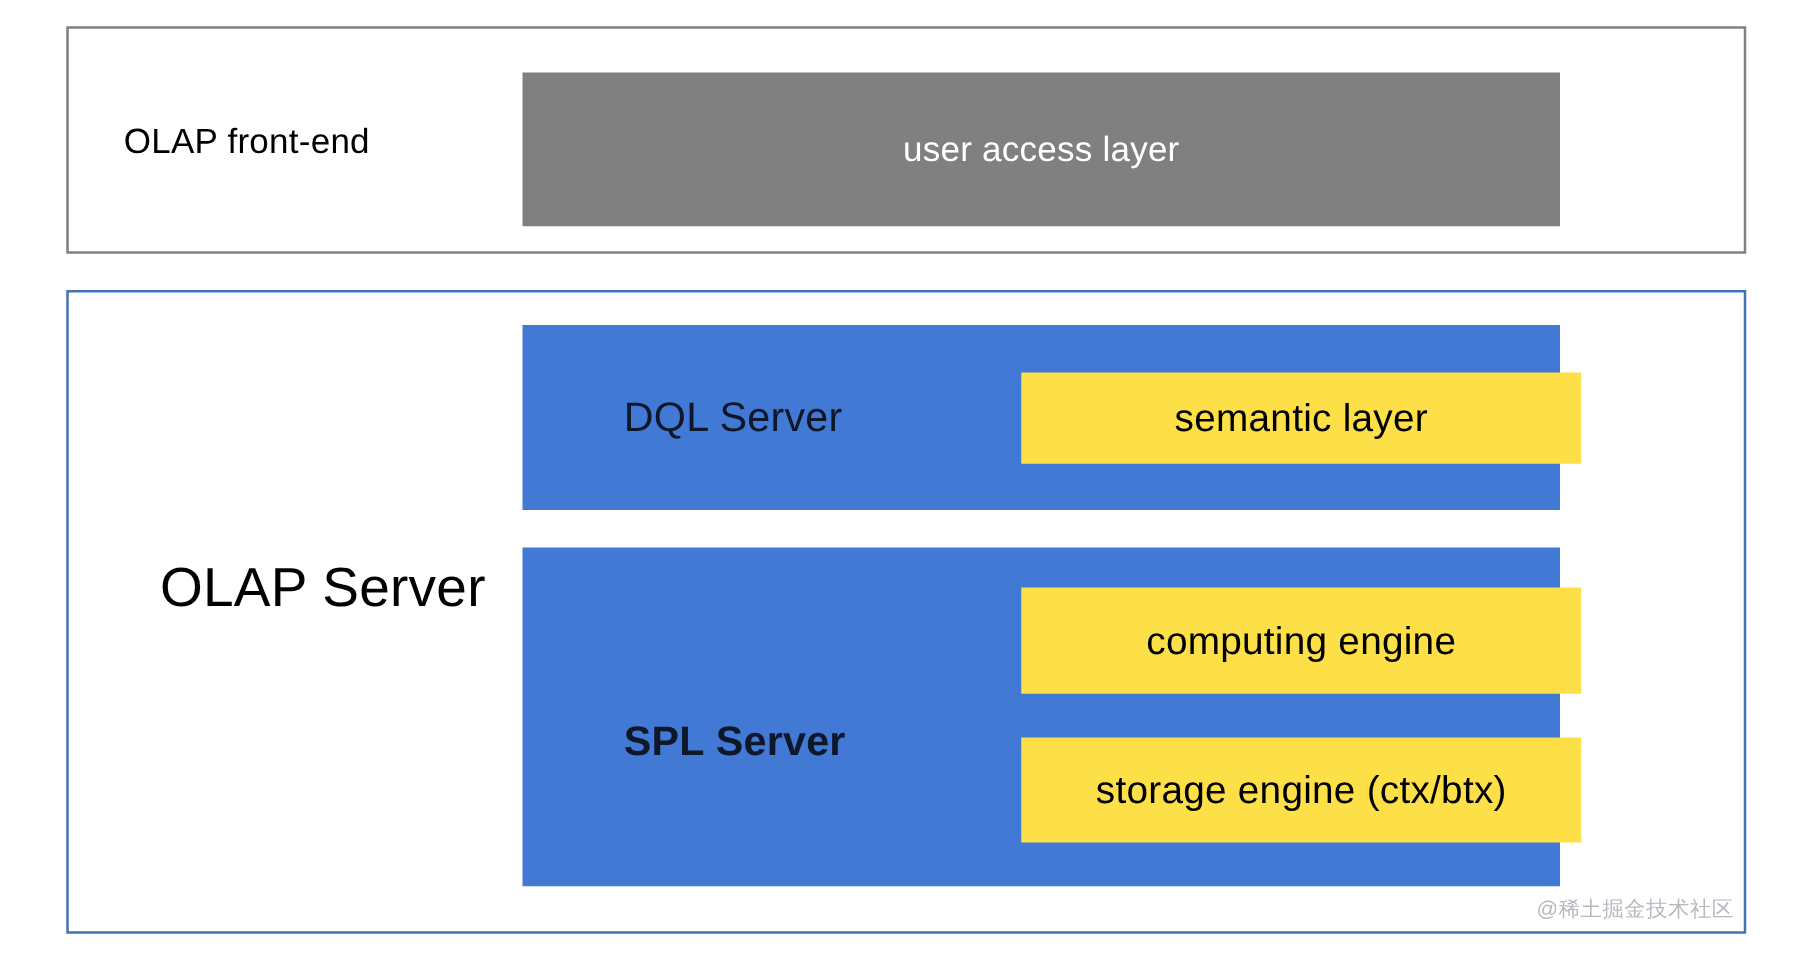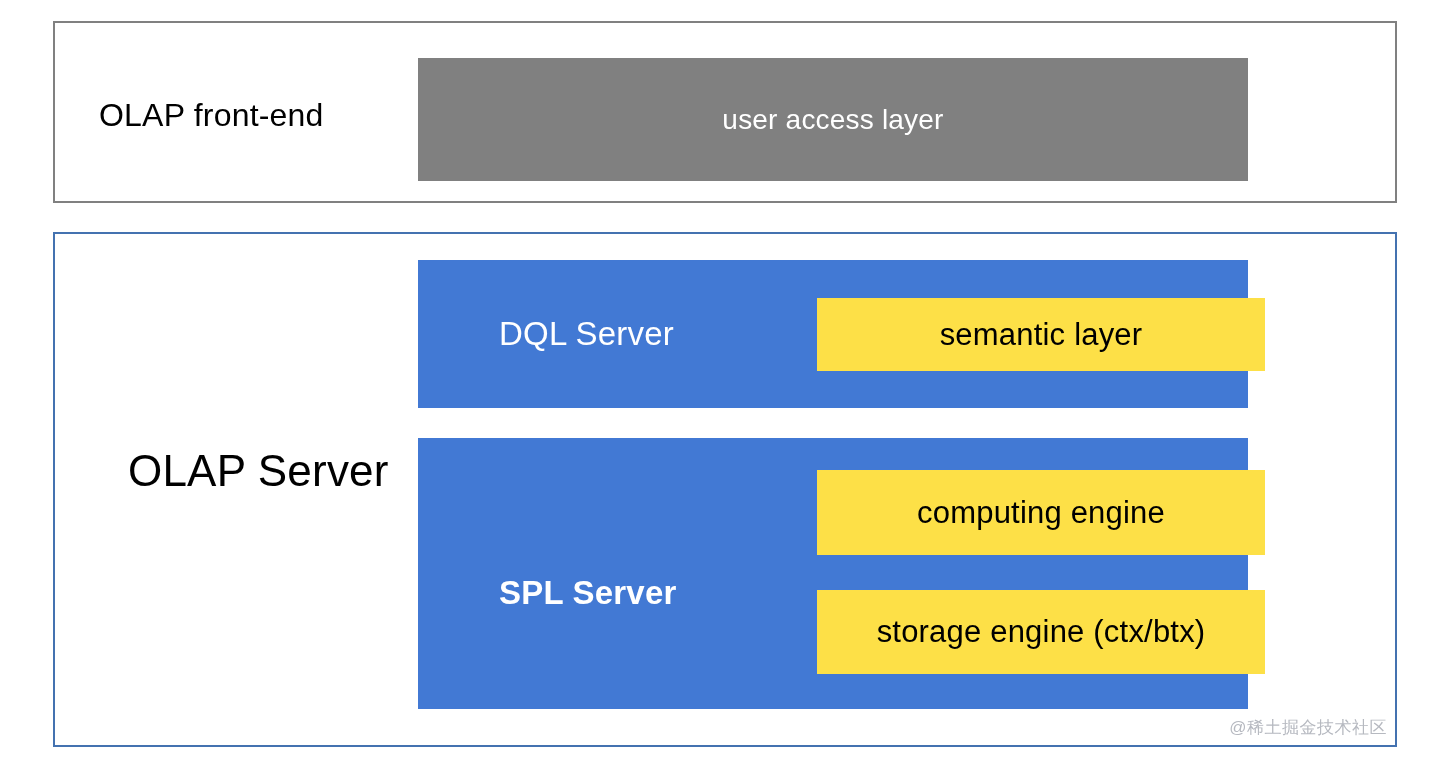--- a/index.html
+++ b/index.html
@@ -43,21 +43,21 @@
     position: absolute;
     color: #000000;
     font-weight: 400;
     white-space: nowrap;
     letter-spacing: 0.2px;
   }
 
   #frontend-label {
     left: 44px;
     top: 74px;
-    font-size: 32px;
+    font-size: 28px;
   }
 
   #server-label {
     left: 73px;
     top: 212px;
     font-size: 44px;
   }
 
   
   .bar {
@@ -93,21 +93,21 @@
   #spl-bar {
     left: 363px;
     top: 204px;
     width: 830px;
     height: 271px;
     background: #4279d4;
   }
 
   .bar-name {
     position: absolute;
-    color: #ffffff;
+    color: #0f172a;
     font-size: 33px;
     white-space: nowrap;
     letter-spacing: 0.2px;
   }
 
   #dql-name {
     left: 81px;
     top: 55px;
   }
 

